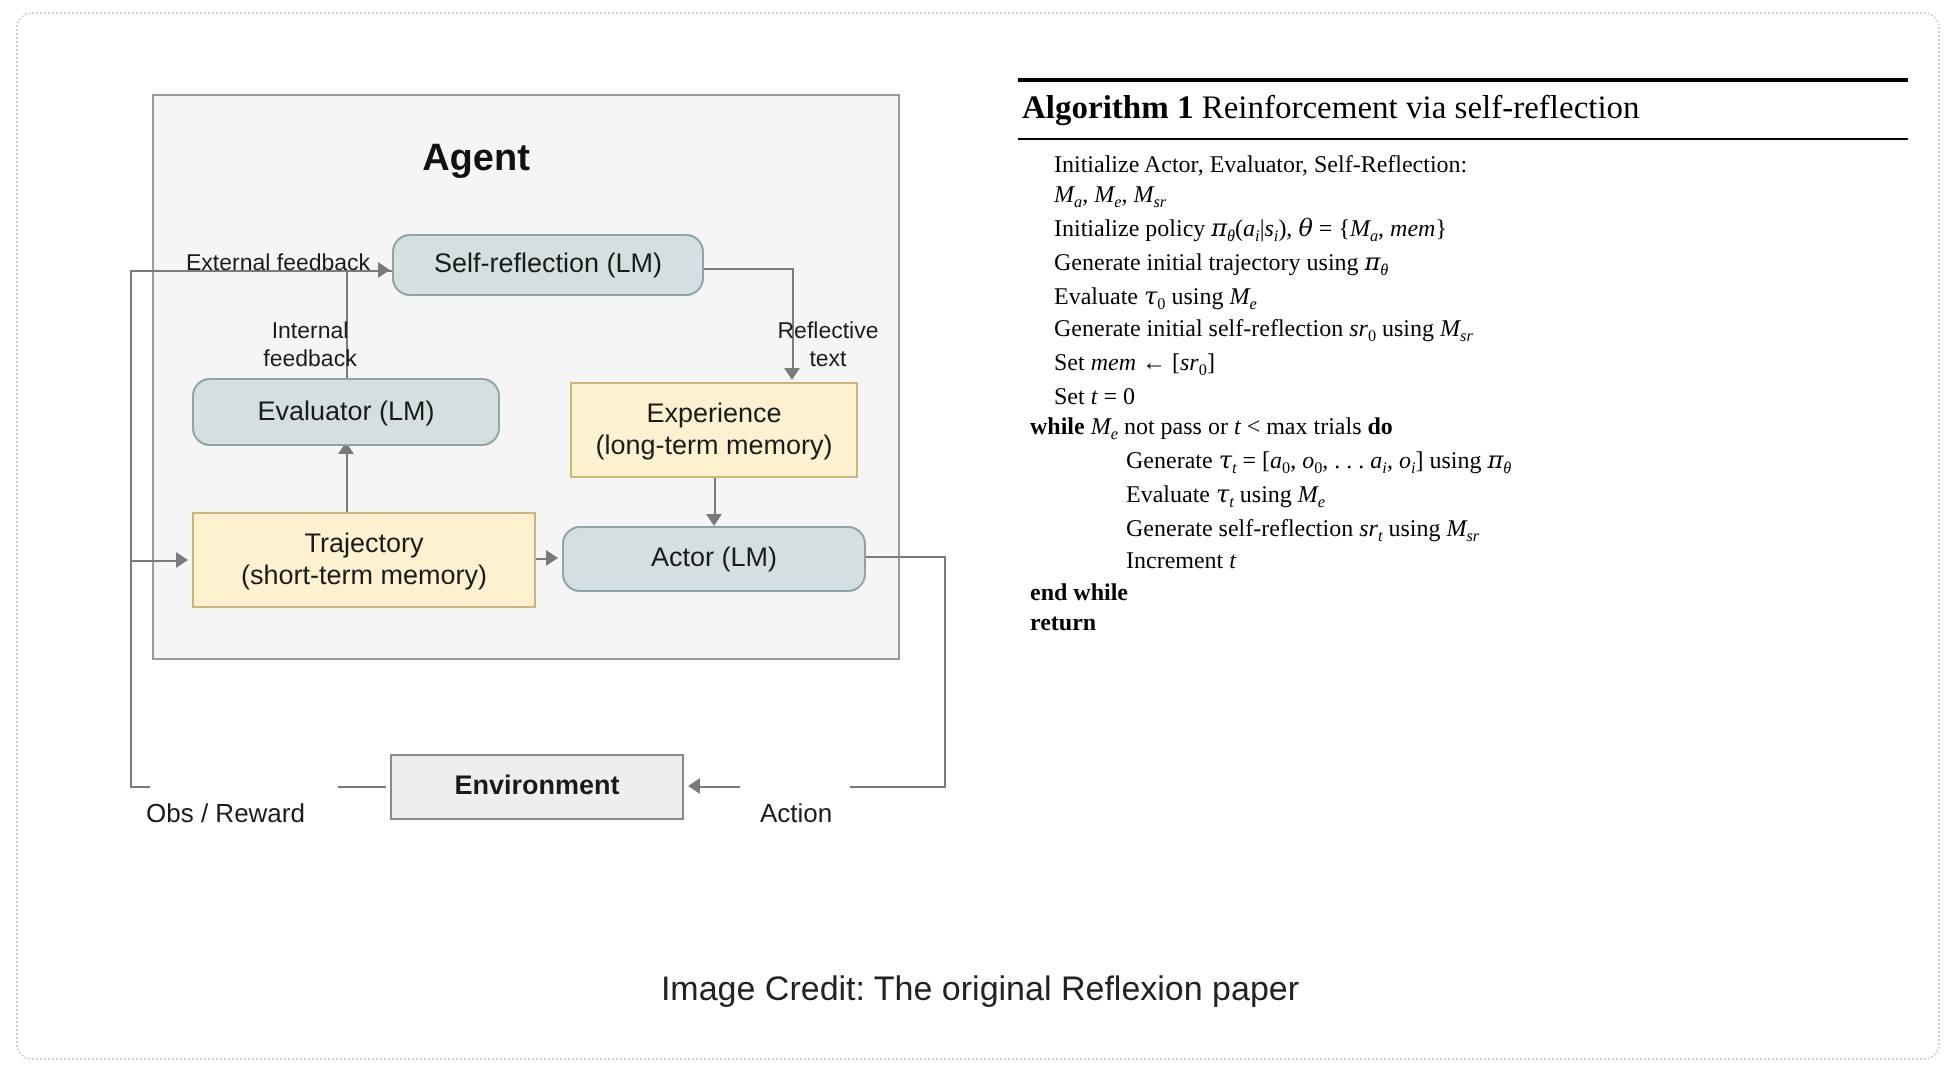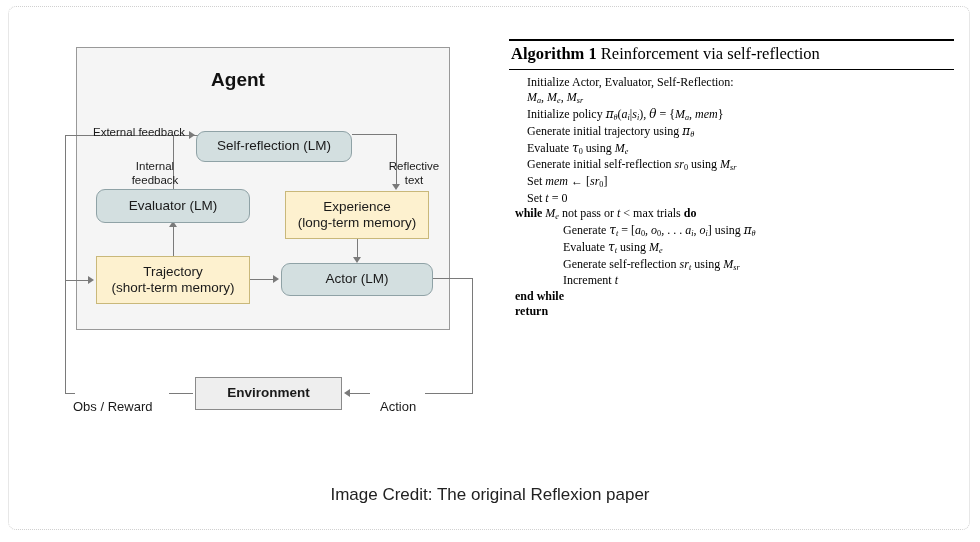--- a/index.html
+++ b/index.html
@@ -82,24 +82,24 @@
     border: 1px solid #c9b87a;
     border-radius: 0;
   }
   .node-gray {
     background: #eeeeee;
     border: 1px solid #8a8a8a;
     border-radius: 0;
     font-weight: bold;
   }
 
-  #node-selfreflection { left: 187px; top: 124px; width: 156px; height: 31px; }
+  #node-selfreflection { left: 187px; top: 110px; width: 156px; height: 31px; }
   #node-evaluator      { left: 87px;  top: 182px; width: 154px; height: 34px; }
   #node-experience     { left: 276px; top: 184px; width: 144px; height: 48px; }
-  #node-trajectory     { left: 87px;  top: 249px; width: 154px; height: 48px; }
+  #node-trajectory     { left: 87px;  top: 249px; width: 172px; height: 48px; }
   #node-actor          { left: 272px; top: 256px; width: 152px; height: 33px; }
   #node-environment    { left: 186px; top: 370px; width: 147px; height: 33px; }
 
   
   .lbl {
     position: absolute;
     font-size: 11.5px;
     color: #1a1a1a;
     line-height: 1.25;
     z-index: 5;

